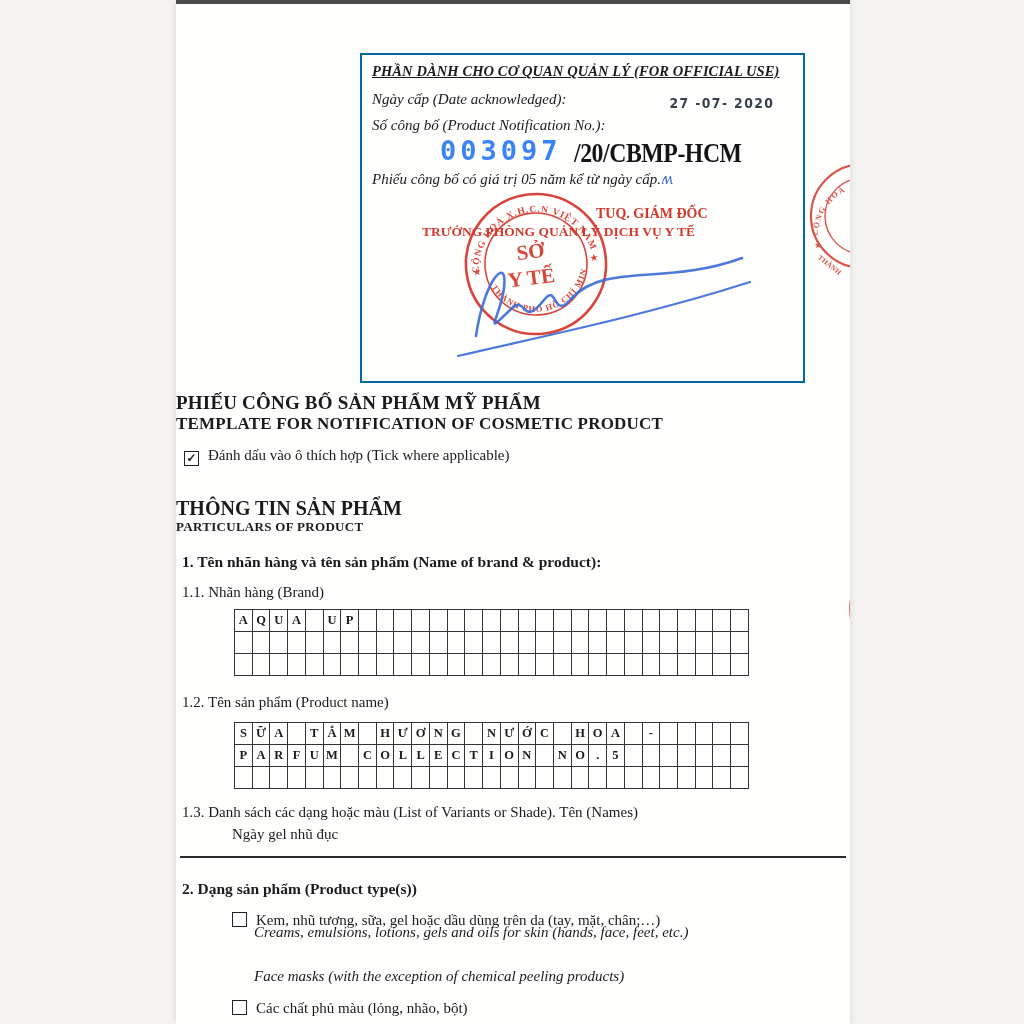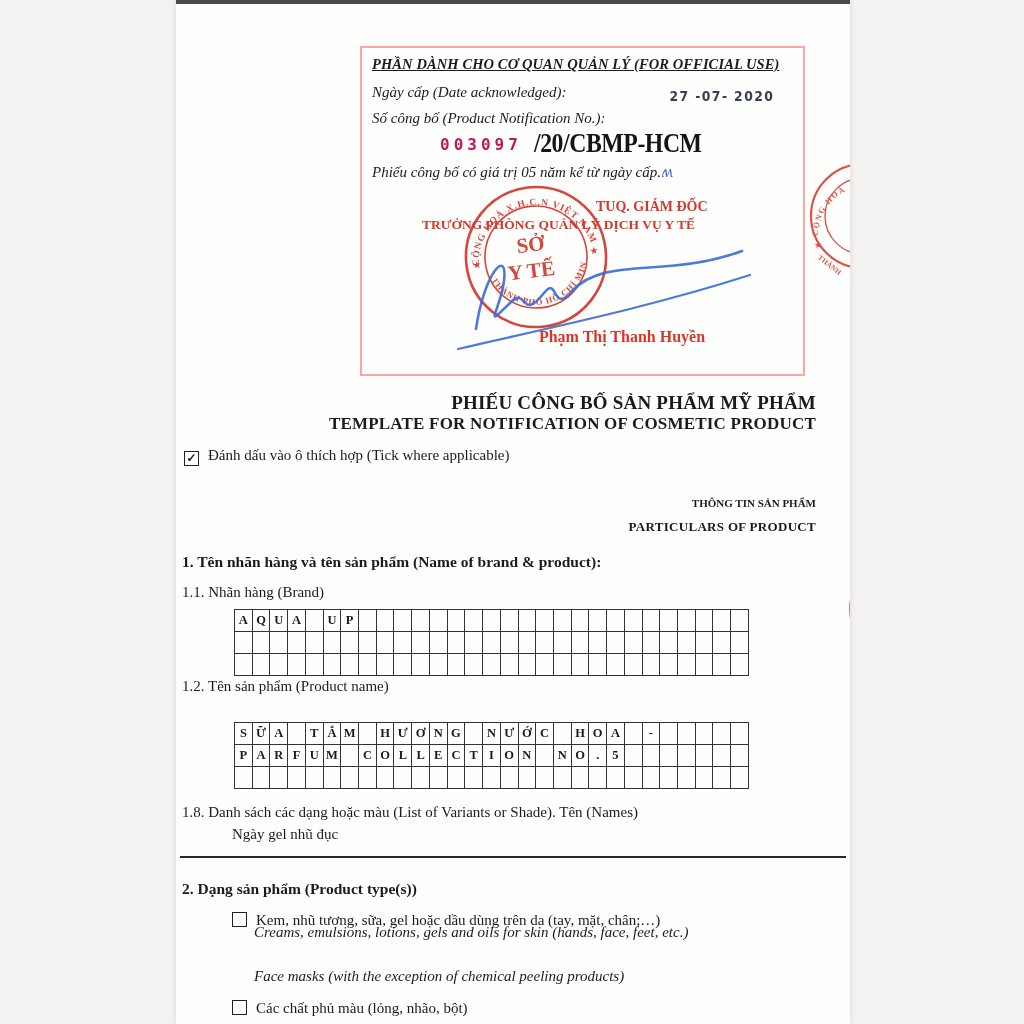--- a/index.html
+++ b/index.html
@@ -10,41 +10,41 @@
     color:#1b1b1b;
   }
   .paper{
     position:absolute;left:176px;top:0;width:674px;height:1024px;
     background:#fefefd;overflow:hidden;
     box-shadow:0 0 6px rgba(0,0,0,.12);
   }
   .scan-edge{position:absolute;left:0;top:0;width:100%;height:4px;background:#4a4a4a;}
   
   .official-box{
-    position:absolute;left:184px;top:46px;width:441px;height:326px;
-    border:2px solid #fca5a5;background:transparent;
+    position:absolute;left:184px;top:53px;width:441px;height:326px;
+    border:2px solid #0369a1;background:transparent;
   }
   .ob-header{
     position:absolute;top:8px;left:10px;right:8px;
     font-style:italic;font-weight:bold;font-size:14.5px;
     text-decoration:underline;letter-spacing:.1px;white-space:nowrap;
   }
   .ob-line{position:absolute;left:10px;font-style:italic;font-size:15px;}
   .ob-date-label{top:36px;}
   .ob-num-label{top:62px;}
   .ob-validity{top:116px;}
   .date-stamp{
     position:absolute;top:40px;right:24px;
     font-family:"DejaVu Sans","Liberation Sans",sans-serif;
     font-weight:bold;font-size:13.5px;color:#37414b;letter-spacing:1.5px;
     transform:scaleX(.92);
   }
   .num-row{position:absolute;top:80px;left:78px;white-space:nowrap;}
   .num-blue{
-    color:#be185d;font-size:16px;font-weight:bold;letter-spacing:4px;
+    color:#3b82f6;font-size:27px;font-weight:bold;letter-spacing:4px;
     font-family:"DejaVu Sans Mono","Liberation Mono",monospace;
     vertical-align:2px;
   }
   .num-suffix{
     display:inline-block;font-size:27px;font-weight:bold;letter-spacing:-.5px;
     transform:scaleX(.88);transform-origin:left;margin-left:8px;color:#151515;
   }
   .pen-mark{color:#3a6bd6;font-style:italic;font-size:14px;font-family:"DejaVu Serif",serif;}
   .stamp-title{position:absolute;color:#d4372c;font-weight:bold;white-space:nowrap;
     font-family:"Liberation Serif","DejaVu Serif",serif;}
@@ -54,37 +54,37 @@
   .signature-svg{position:absolute;top:183px;left:92px;width:310px;height:130px;}
   .signer-name{
     position:absolute;top:280px;left:120px;width:280px;text-align:center;
     color:#d4372c;font-weight:bold;font-size:16px;
   }
   
   .edge-stamp{position:absolute;opacity:.85;}
   .edge-stamp-top{left:600px;top:158px;width:140px;height:122px;}
   .edge-stamp-low{left:640px;top:553px;width:140px;height:120px;opacity:.8;}
   
-  .center-col{position:absolute;left:0;width:640px;text-align:right;}
+  .center-col{position:absolute;left:0;width:640px;text-align:left;}
   .doc-title{top:392px;font-weight:bold;font-size:19px;letter-spacing:.2px;}
   .doc-subtitle{top:414px;font-weight:bold;font-size:17px;letter-spacing:.2px;}
-  .info-title{top:497px;font-weight:bold;font-size:11px;}
+  .info-title{top:497px;font-weight:bold;font-size:20px;}
   .info-subtitle{top:519px;font-weight:bold;font-size:13px;letter-spacing:.3px;}
   
   .tick-note{position:absolute;left:8px;top:447px;font-size:15px;}
   .cbx{
     display:inline-block;width:13px;height:13px;border:1.4px solid #222;
     margin-right:9px;vertical-align:-2px;text-align:center;line-height:12px;
     font-size:12px;font-weight:bold;background:#fff;
   }
   .s-heading{position:absolute;left:6px;font-weight:bold;font-size:15.5px;}
   .s-label{position:absolute;left:6px;font-size:15px;}
   .h1-heading{top:553px;}
   .l-brand{top:584px;}
-  .l-product{top:678px;}
+  .l-product{top:694px;}
   .l-variants{top:804px;}
   .variants-value{position:absolute;left:56px;top:826px;font-size:15px;}
   .rule{position:absolute;left:4px;top:856px;width:666px;border-top:2px solid #2a2a2a;}
   .h2-heading{top:880px;}
   
   .letter-grid{position:absolute;left:58px;width:513px;border:1px solid #333;}
   .grid-brand{top:609px;}
   .grid-product{top:722px;}
   .grid-row{display:flex;height:21px;}
   .grid-row + .grid-row{border-top:1px solid #333;}
@@ -145,21 +145,20 @@
       <text x="46" y="96" font-size="21" font-weight="bold" fill="#d4372c">Y TẾ</text>
     </svg>
 
     <svg class="signature-svg" viewBox="0 0 310 130">
       <path d="M 22 98 C 30 42, 54 16, 50 50 C 46 80, 28 100, 56 72
                C 74 54, 66 92, 90 62 C 104 44, 98 84, 118 60
                C 152 24, 212 48, 288 20" fill="none" stroke="#3a6bd6" stroke-width="2.6" stroke-linecap="round" opacity=".9"></path>
       <path d="M 4 118 C 80 100, 190 78, 296 44" fill="none" stroke="#3a6bd6" stroke-width="2.2" stroke-linecap="round" opacity=".9"></path>
     </svg>
 
-    <div class="signer-name">Phạm Thị Thanh Huyền</div>
   </div>
 
   <svg class="edge-stamp edge-stamp-top" viewBox="0 0 140 122">
     <circle cx="87" cy="58" r="52" fill="none" stroke="#d4372c" stroke-width="2.2"></circle>
     <circle cx="87" cy="58" r="38" fill="none" stroke="#d4372c" stroke-width="1.4"></circle>
     <defs>
         <path id="edgeArcT" d="M 42 78 A 49 49 0 0 1 136 58"></path>
       </defs>
     <text font-size="8" font-weight="bold" fill="#d4372c" letter-spacing="1.5">
       <textPath href="#edgeArcT" startOffset="0">CỘNG HOÀ</textPath>
@@ -371,21 +370,21 @@
         <div class="grid-cell"></div>
         <div class="grid-cell"></div>
         <div class="grid-cell"></div>
         <div class="grid-cell"></div>
         <div class="grid-cell"></div>
         <div class="grid-cell"></div>
         <div class="grid-cell"></div>
       </div>
     </div>
 
-  <div class="s-label l-variants">1.8. Danh sách các dạng hoặc màu (List of Variants or Shade). Tên (Names)</div>
+  <div class="s-label l-variants">1.3. Danh sách các dạng hoặc màu (List of Variants or Shade). Tên (Names)</div>
   <div class="variants-value">Ngày gel nhũ đục</div>
 
   <div class="rule"></div>
 
   <div class="s-heading h2-heading">2. Dạng sản phẩm (Product type(s))</div>
 
   <div class="cb-row pt-vi-0">
     <span class="cbx"></span><span>Kem, nhũ tương, sữa, gel hoặc dầu dùng trên da (tay, mặt, chân;…)</span>
   </div>
   <div class="cb-en pt-en-0">Creams, emulsions, lotions, gels and oils for skin (hands, face, feet, etc.)</div>

